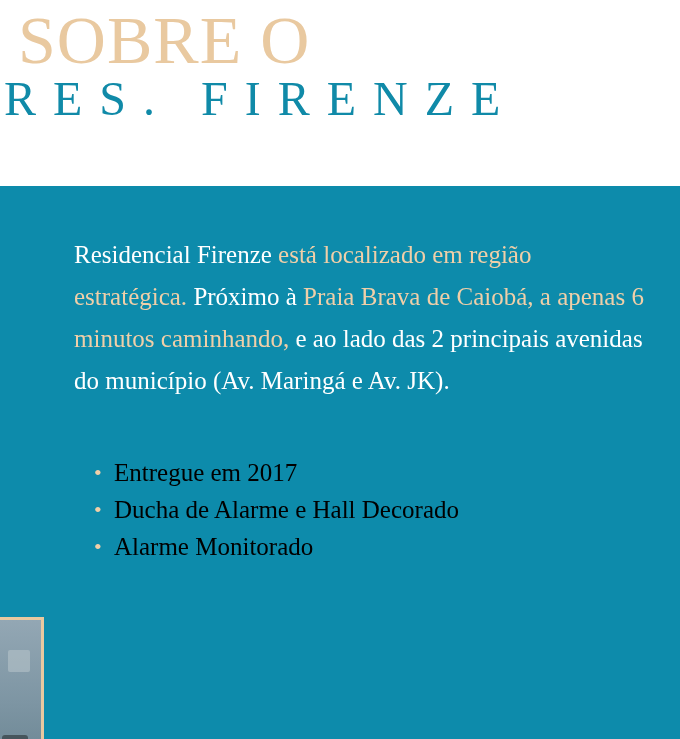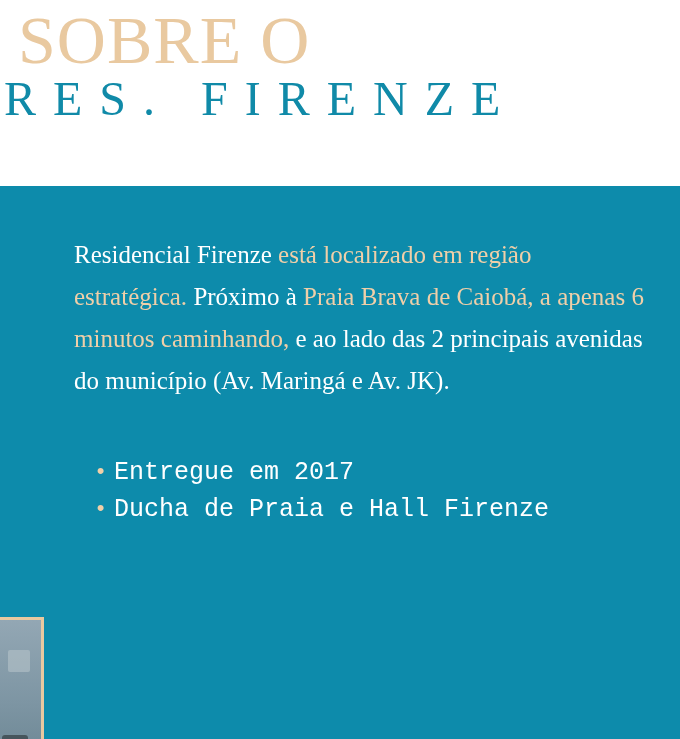--- a/index.html
+++ b/index.html
@@ -84,23 +84,22 @@
     margin: 0;
     padding: 0 0 0 22px;
     list-style: none;
     font-family: "Liberation Serif", serif;
     color: #f0cfa8;
   }
   .bullets li {
     position: relative;
     font-size: 25px;
     line-height: 37px;
-    color: #ffffff;
+    color: #000000;
     white-space: nowrap;
-    font-family: Liberation Mono, monospace;
   }
   .bullets li::before {
     content: "\2022";
     position: absolute;
     left: -20px;
     top: 0;
     font-size: 22px;
     color: #f0cfa8;
   }
 
@@ -144,21 +143,22 @@
 </div>
 
 <div class="panel">
 
   <div class="paragraph">
     <span>Residencial Firenze </span><span class="hl">está localizado em região estratégica. </span><span>Próximo à </span><span class="hl">Praia Brava de Caiobá, a apenas 6 minutos caminhando, </span><span>e ao lado das 2 principais avenidas do município </span><span>(Av. Maringá e Av. JK).</span>
   </div>
 
   <ul class="bullets">
     <li>Entregue em 2017</li>
-    <li>Ducha de Praia e Hall Firenze</li>
+    <li>Ducha de Alarme e Hall Decorado</li>
+    <li>Alarme Monitorado</li>
   </ul>
 
   <div class="photo-strip">
     <div class="p-sky"></div>
 
     <div class="p-obj3"></div>
     <div class="p-obj1"></div>
 
   </div>
 

